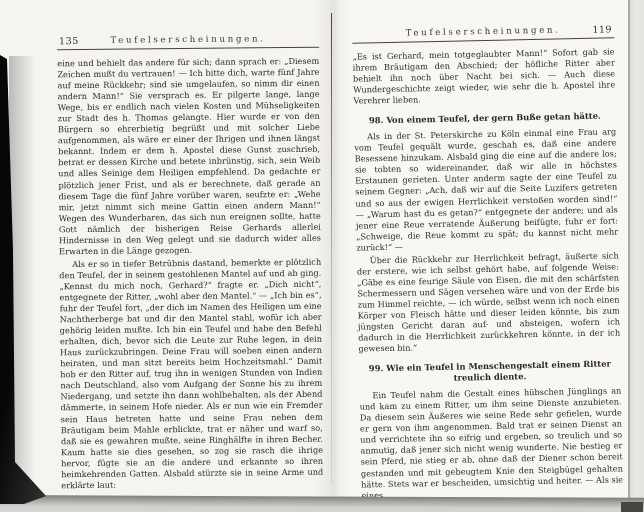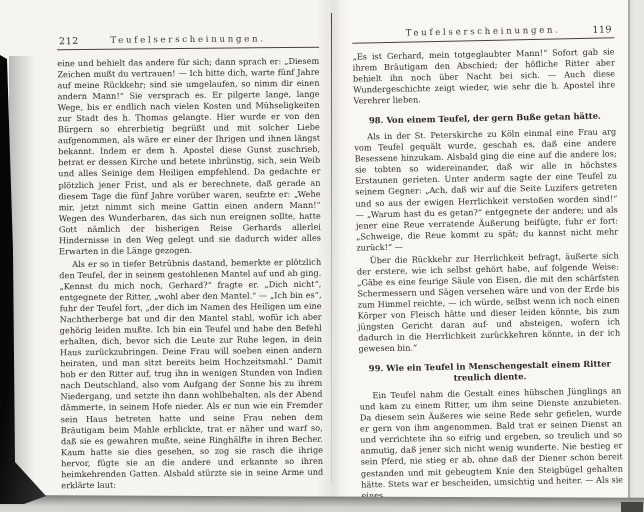--- a/index.html
+++ b/index.html
@@ -80,21 +80,21 @@
 </style>
 </head>
 <body>
 
 <div class="photo">
 
   <div class="page-bg-right"></div>
 
   <div class="page page-left">
     <div class="pghead">
-      <span class="pagenum pn-left">212</span>
+      <span class="pagenum pn-left">135</span>
       <div class="running">Teufelserscheinungen.</div>
     </div>
     <div class="rule"></div>
     <div class="bodytext">
       <p>eine und behielt das andere für sich; dann sprach er: „Diesem Zeichen mußt du vertrauen! — Ich bitte dich, warte fünf Jahre auf meine Rückkehr; sind sie umgelaufen, so nimm dir einen andern Mann!“ Sie versprach es. Er pilgerte lange, lange Wege, bis er endlich nach vielen Kosten und Mühseligkeiten zur Stadt des h. Thomas gelangte. Hier wurde er von den Bürgern so ehrerbietig begrüßt und mit solcher Liebe aufgenommen, als wäre er einer der Ihrigen und ihnen längst bekannt. Indem er dem h. Apostel diese Gunst zuschrieb, betrat er dessen Kirche und betete inbrünstig, sich, sein Weib und alles Seinige dem Heiligen empfehlend. Da gedachte er plötzlich jener Frist, und als er berechnete, daß gerade an diesem Tage die fünf Jahre vorüber waren, seufzte er: „Wehe mir, jetzt nimmt sich meine Gattin einen andern Mann!“ Wegen des Wunderbaren, das sich nun ereignen sollte, hatte Gott nämlich der bisherigen Reise Gerhards allerlei Hindernisse in den Weg gelegt und sie dadurch wider alles Erwarten in die Länge gezogen.</p>
       <p class="indent">Als er so in tiefer Betrübnis dastand, bemerkte er plötzlich den Teufel, der in seinem gestohlenen Mantel auf und ab ging. „Kennst du mich noch, Gerhard?“ fragte er. „Dich nicht“, entgegnete der Ritter, „wohl aber den Mantel.“ — „Ich bin es“, fuhr der Teufel fort, „der dich im Namen des Heiligen um eine Nachtherberge bat und dir den Mantel stahl, wofür ich aber gehörig leiden mußte. Ich bin ein Teufel und habe den Befehl erhalten, dich, bevor sich die Leute zur Ruhe legen, in dein Haus zurückzubringen. Deine Frau will soeben einen andern heiraten, und man sitzt bereits beim Hochzeitsmahl.“ Damit hob er den Ritter auf, trug ihn in wenigen Stunden von Indien nach Deutschland, also vom Aufgang der Sonne bis zu ihrem Niedergang, und setzte ihn dann wohlbehalten, als der Abend dämmerte, in seinem Hofe nieder. Als er nun wie ein Fremder sein Haus betreten hatte und seine Frau neben dem Bräutigam beim Mahle erblickte, trat er näher und warf so, daß sie es gewahren mußte, seine Ringhälfte in ihren Becher. Kaum hatte sie dies gesehen, so zog sie rasch die ihrige hervor, fügte sie an die andere und erkannte so ihren heimkehrenden Gatten. Alsbald stürzte sie in seine Arme und erklärte laut:</p>
     </div>
   </div>
 
   <div class="page page-right">

